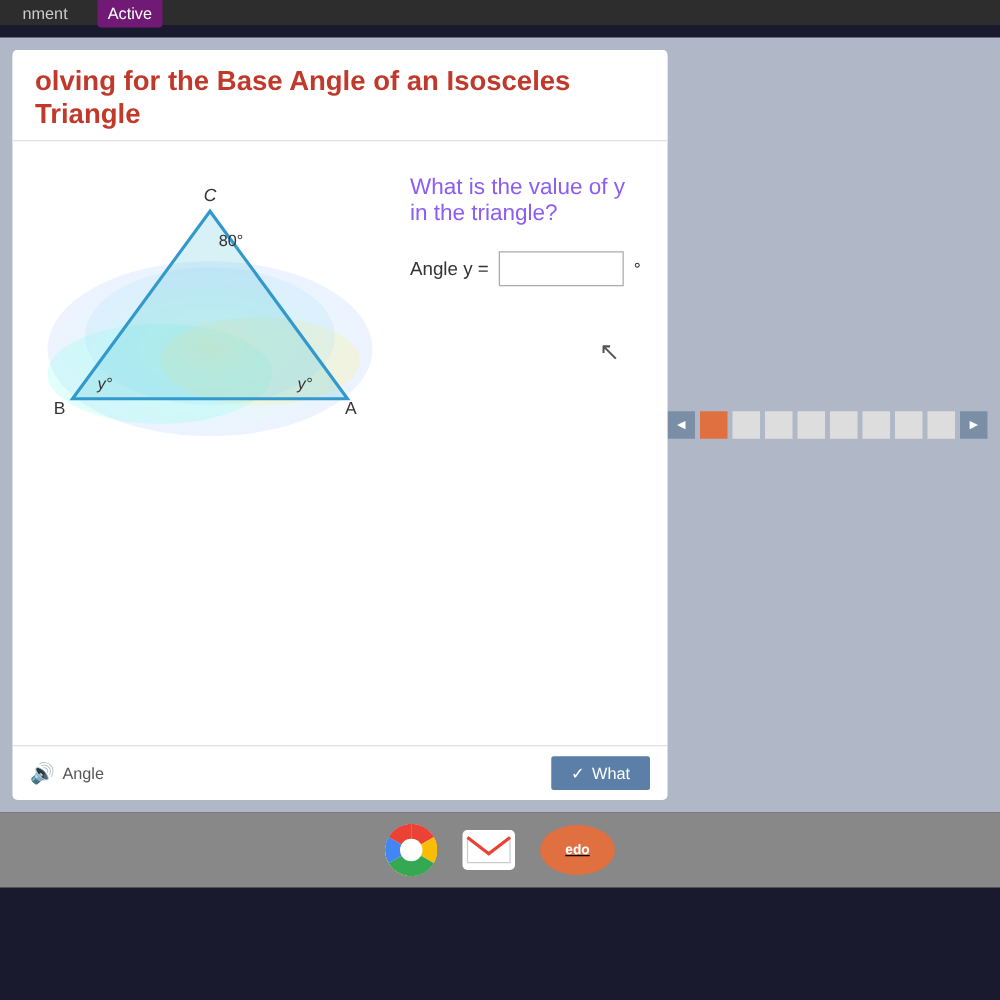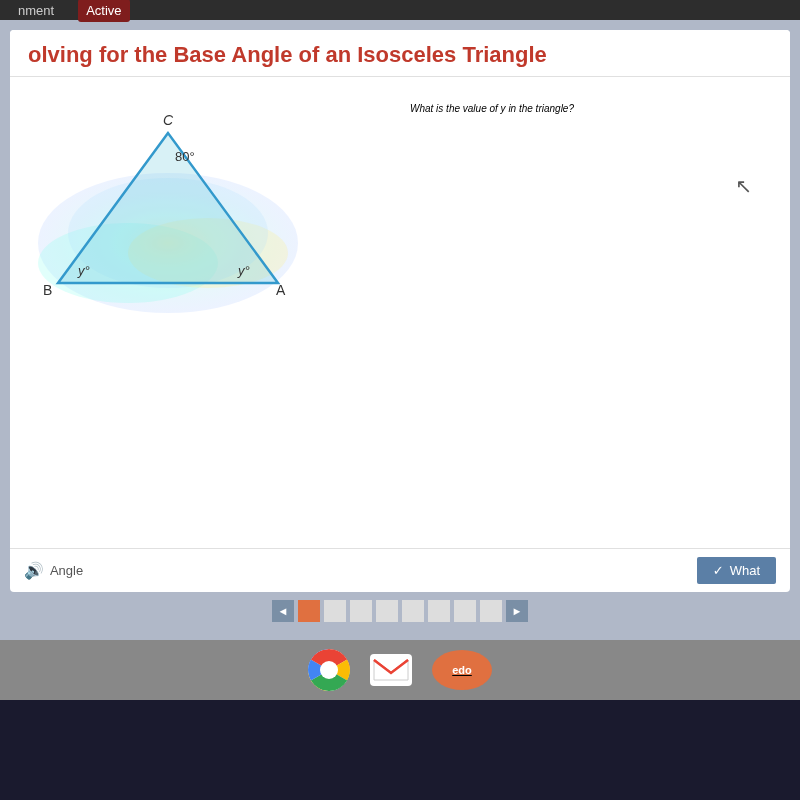--- a/index.html
+++ b/index.html
@@ -24,32 +24,33 @@
     }
 
     .top-bar-tab {
       color: #ccc;
       font-size: 13px;
       padding: 4px 8px;
     }
 
     .top-bar-tab.active {
       color: #fff;
-      background: #7f1d1d;
+      background: #701a75;
       border-radius: 3px;
     }
 
     
     .main-wrapper {
       width: 100%;
       background: #b0b8c8;
       padding: 10px;
       height: 620px;
       display: flex;
-      flex-direction: column;
+      flex-direction: row;
+      margin-top: 10px;
     }
 
     
     .content-card {
       background: #fff;
       border-radius: 4px;
       flex: 1;
       display: flex;
       flex-direction: column;
       overflow: hidden;
@@ -101,24 +102,23 @@
       height: 220px;
       margin-top: 10px;
     }
 
     .triangle-svg {
       width: 280px;
       height: 220px;
     }
 
     .question-text {
-      font-size: 10px;
-      color: #000000;
+      font-size: 18px;
+      color: #8b5cf6;
       margin-bottom: 20px;
-      font-style: italic;
     }
 
     .angle-input-row {
       display: flex;
       align-items: center;
       gap: 8px;
       font-size: 15px;
       color: #333;
     }
 
@@ -308,20 +308,25 @@
             <text x="50" y="172" font-size="13" fill="#333" font-family="Arial" font-style="italic">y°</text>
 
             <text x="210" y="172" font-size="13" fill="#333" font-family="Arial" font-style="italic">y°</text>
           </svg>
         </div>
       </div>
 
       <div class="right-panel">
         <div class="question-text">What is the value of y in the triangle?</div>
 
+        <div class="angle-input-row">
+          <span>Angle y =</span>
+          <input class="angle-input" type="text" value="" placeholder="" style="">
+          <span class="degree-symbol">°</span>
+        </div>
 
         <div style="margin-top: 40px; display: flex; justify-content: flex-end; padding-right: 20px;">
           <span style="font-size: 20px; color: #555;">↖</span>
         </div>
       </div>
 
     </div>
 
     <div class="card-footer">
       <button class="intro-btn">

